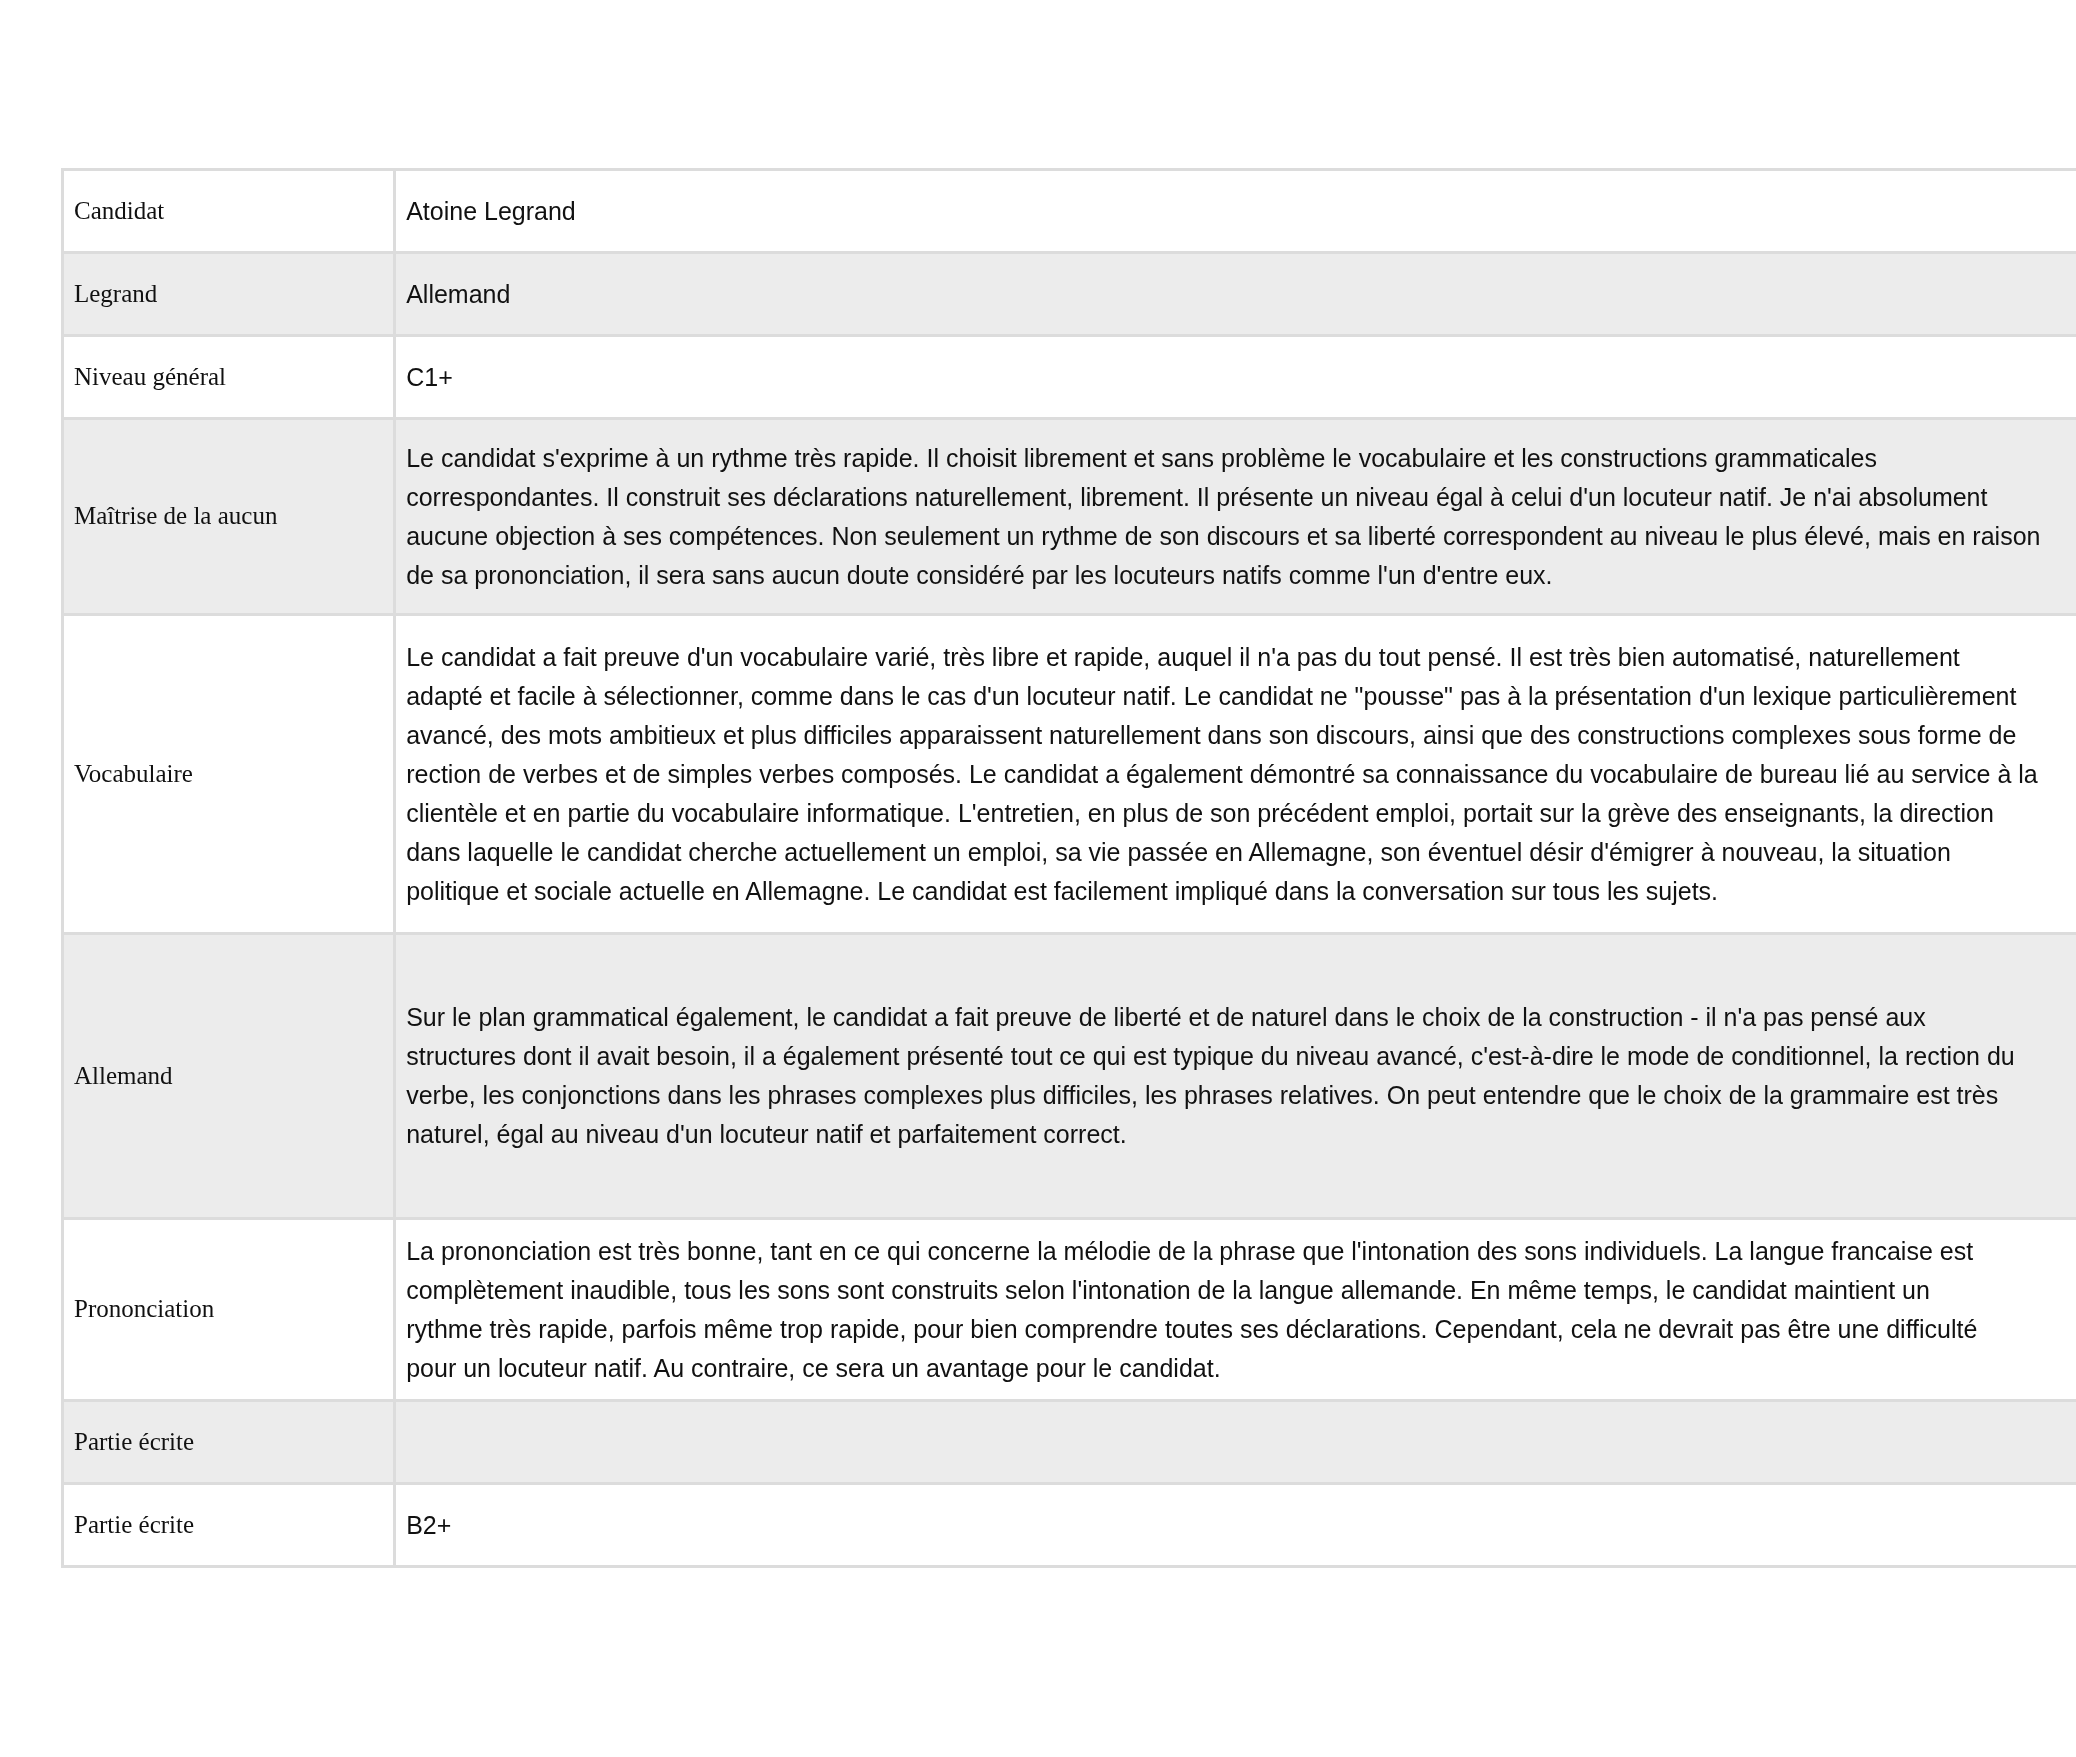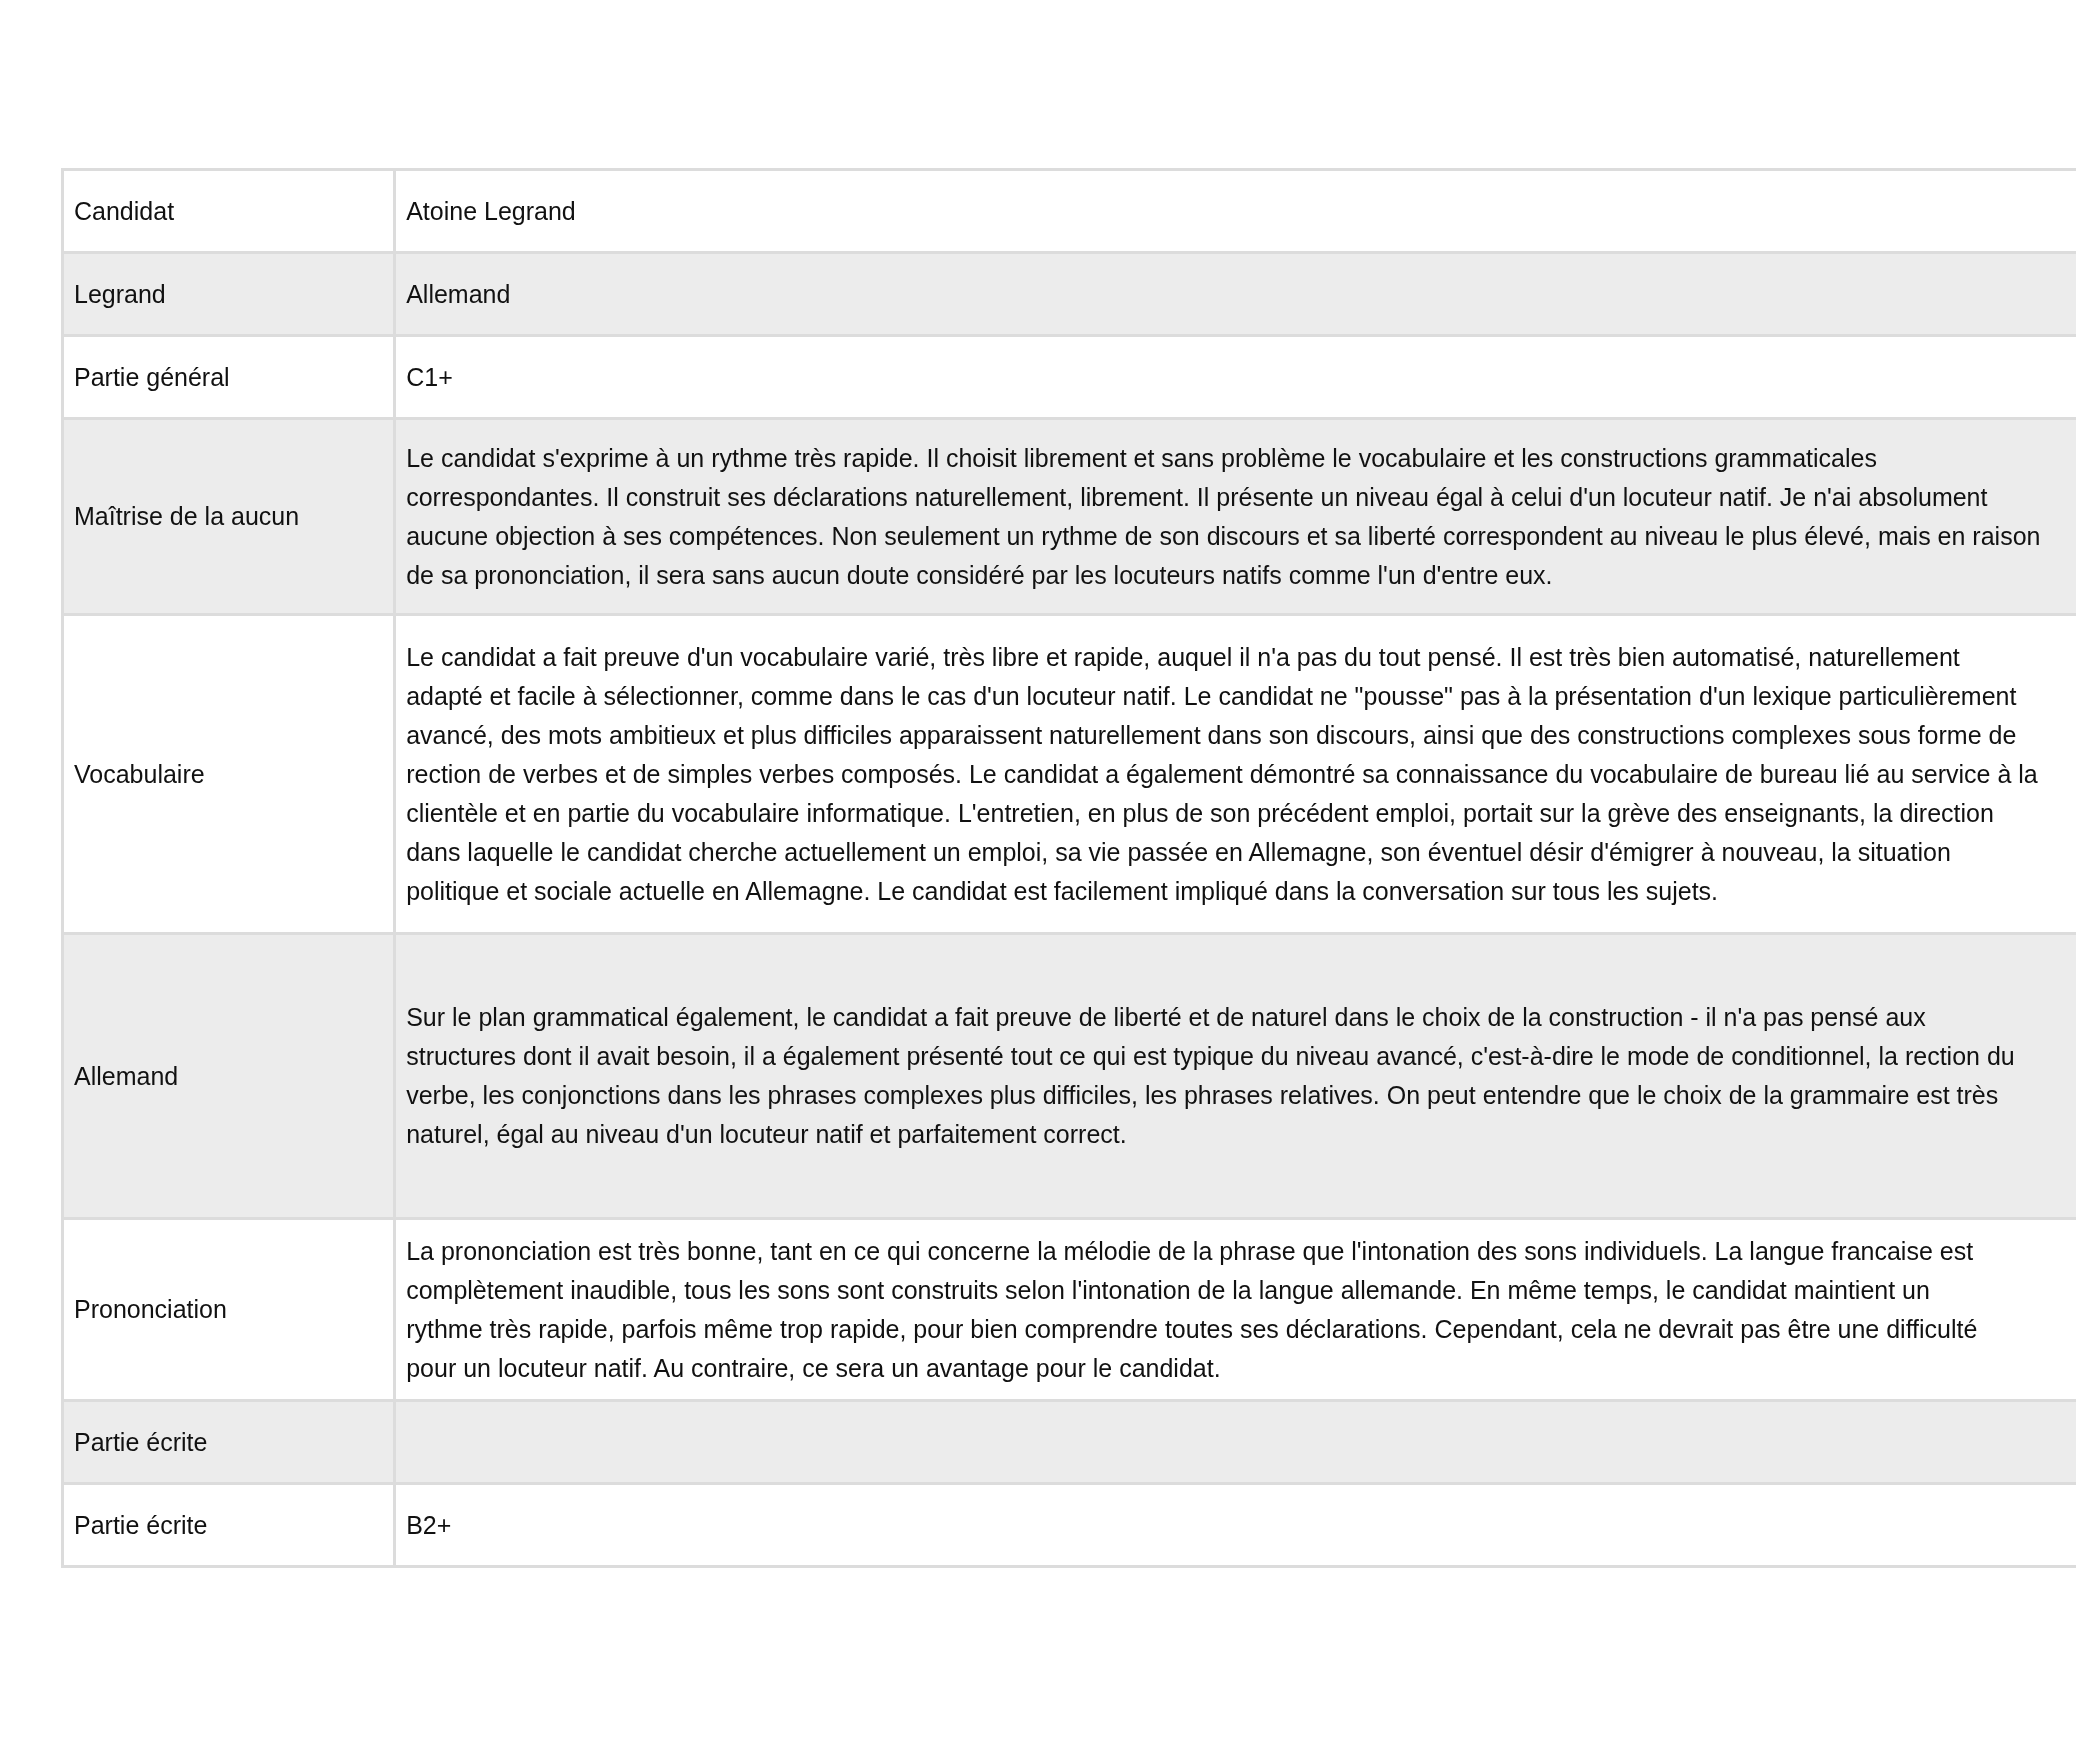--- a/index.html
+++ b/index.html
@@ -27,20 +27,21 @@
     border: 3.3px solid #dcdcdc;
     vertical-align: middle;
     font-size: 25px;
     font-weight: 400;
     color: #111111;
   }
   td.label-cell {
     width: 315px;
     padding: 4.2px 4.2px 4.2px 10px;
     line-height: 1.3;
+    font-family: Liberation Serif, serif;
   }
   td.value-cell {
     width: 1910px;
     padding: 11.6px 25px 11.6px 10px;
     line-height: 39px;
     white-space: pre-line;
   }
   td.value-right {
     text-align: right;
   }
@@ -59,21 +60,21 @@
   <tbody>
     <tr class="row-white h-small">
       <td class="label-cell">Candidat</td>
       <td class="value-cell">Atoine Legrand</td>
     </tr>
     <tr class="row-gray h-small">
       <td class="label-cell">Legrand</td>
       <td class="value-cell">Allemand</td>
     </tr>
     <tr class="row-white h-small">
-      <td class="label-cell">Partie général</td>
+      <td class="label-cell">Niveau général</td>
       <td class="value-cell">C1+</td>
     </tr>
     <tr class="row-gray h-maitrise">
       <td class="label-cell">Maîtrise de la aucun</td>
       <td class="value-cell">Le candidat s'exprime à un rythme très rapide. Il choisit librement et sans problème le vocabulaire et les constructions grammaticales
 correspondantes. Il construit ses déclarations naturellement, librement. Il présente un niveau égal à celui d'un locuteur natif. Je n'ai absolument
 aucune objection à ses compétences. Non seulement un rythme de son discours et sa liberté correspondent au niveau le plus élevé, mais en raison
 de sa prononciation, il sera sans aucun doute considéré par les locuteurs natifs comme l'un d'entre eux.</td>
     </tr>
     <tr class="row-white h-vocab">

